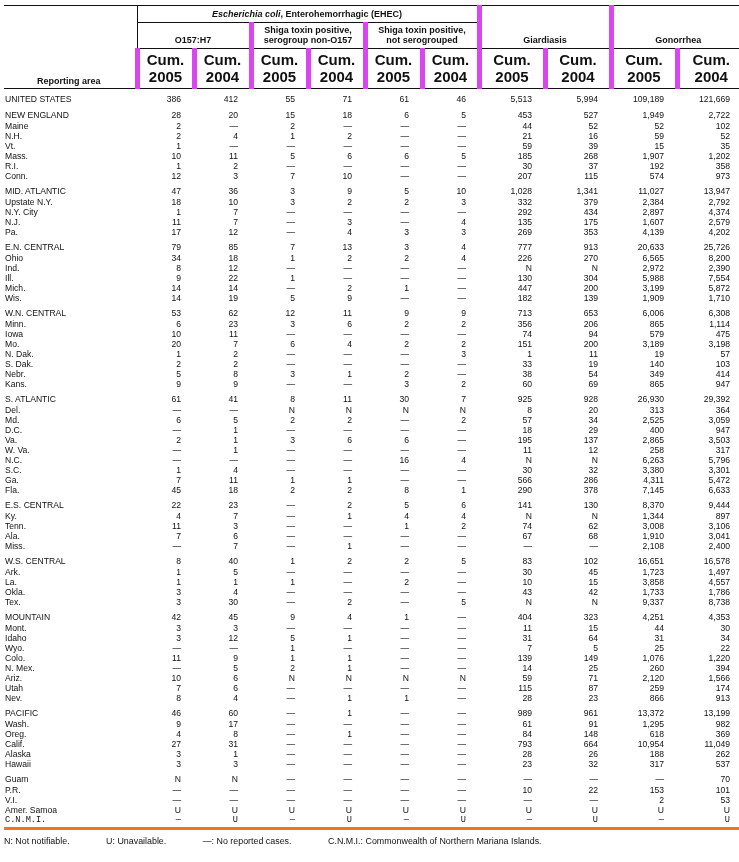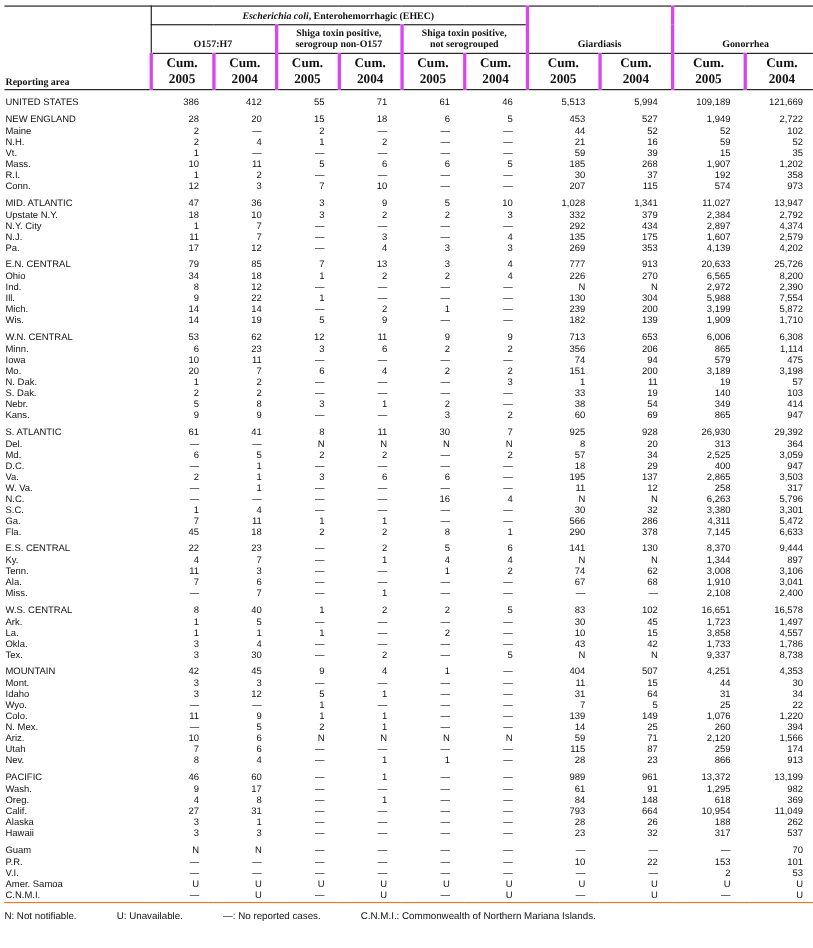--- a/index.html
+++ b/index.html
@@ -35,47 +35,47 @@
   col.c-wide { width: 66px; }
   th {
     font-weight: bold;
     font-size: 9px;
     line-height: 1.18;
     padding: 1px 2px;
     text-align: center;
     vertical-align: bottom;
   }
   th.reporting-th {
-    text-align: left;
+    text-align: center;
     vertical-align: bottom;
     padding-left: 1px;
     padding-bottom: 2px;
     margin-left: 32px;
   }
   th.ehec-th { padding-top: 3px; padding-bottom: 2px; }
   th.ehec-th .ital { font-style: italic; }
   th.sub-th { padding-bottom: 2px; padding-top: 2px; }
   th.grp-th { padding-bottom: 2px; }
-  .cum-th { font-size: 12px; line-height: 1.15; padding-bottom: 3px; padding-top: 2px; }
+  .cum-th { font-size: 15px; line-height: 1.15; padding-bottom: 3px; padding-top: 2px; }
   .bt { border-top: 1px solid #111; }
-  .bb { border-bottom: 1px solid #111; font-family: Liberation Serif, serif; }
-  .bl { border-left: 3px solid #d946ef; }
+  .bb { border-bottom: 1px solid #111; }
+  .bl { border-left: 5px solid #d946ef; }
   .brr { border-right: 1px solid #111; }
   td {
     font-size: 8.6px;
     height: 10px;
     line-height: 10px;
     padding: 0;
     white-space: nowrap;
     overflow: hidden;
   }
   td.area { text-align: left; padding-left: 1px; }
   td.val  { text-align: right; padding-right: 13px; }
   tbody.sec tr.first td { padding-top: 3px; height: 13px; }
-  tbody.sec:last-of-type tr:last-child td { border-bottom: 1px solid #f97316; padding-bottom: 2px; }
+  tbody.sec:last-of-type tr:last-child td { border-bottom: 3px solid #f97316; padding-bottom: 2px; font-family: Liberation Mono, monospace; }
   
   #footnotes {
     margin-top: 6px;
     font-size: 8.9px;
     line-height: 1.3;
   }
   #legend-line span { margin-right: 34px; }
   #legend-line span:last-child { margin-right: 0; }
 </style>
 </head>
@@ -360,21 +360,21 @@
           <td class="val">7,554</td>
         </tr>
         <tr>
           <td class="area">Mich.</td>
           <td class="val">14</td>
           <td class="val">14</td>
           <td class="val">—</td>
           <td class="val">2</td>
           <td class="val">1</td>
           <td class="val">—</td>
-          <td class="val">239</td>
+          <td class="val">447</td>
           <td class="val">200</td>
           <td class="val">3,199</td>
           <td class="val">5,872</td>
         </tr>
         <tr>
           <td class="area">Wis.</td>
           <td class="val">14</td>
           <td class="val">19</td>
           <td class="val">5</td>
           <td class="val">9</td>
@@ -761,21 +761,21 @@
       <tbody class="sec">
         <tr class="first">
           <td class="area">MOUNTAIN</td>
           <td class="val">42</td>
           <td class="val">45</td>
           <td class="val">9</td>
           <td class="val">4</td>
           <td class="val">1</td>
           <td class="val">—</td>
           <td class="val">404</td>
-          <td class="val">507</td>
+          <td class="val">323</td>
           <td class="val">4,251</td>
           <td class="val">4,353</td>
         </tr>
         <tr>
           <td class="area">Mont.</td>
           <td class="val">3</td>
           <td class="val">3</td>
           <td class="val">—</td>
           <td class="val">—</td>
           <td class="val">—</td>

